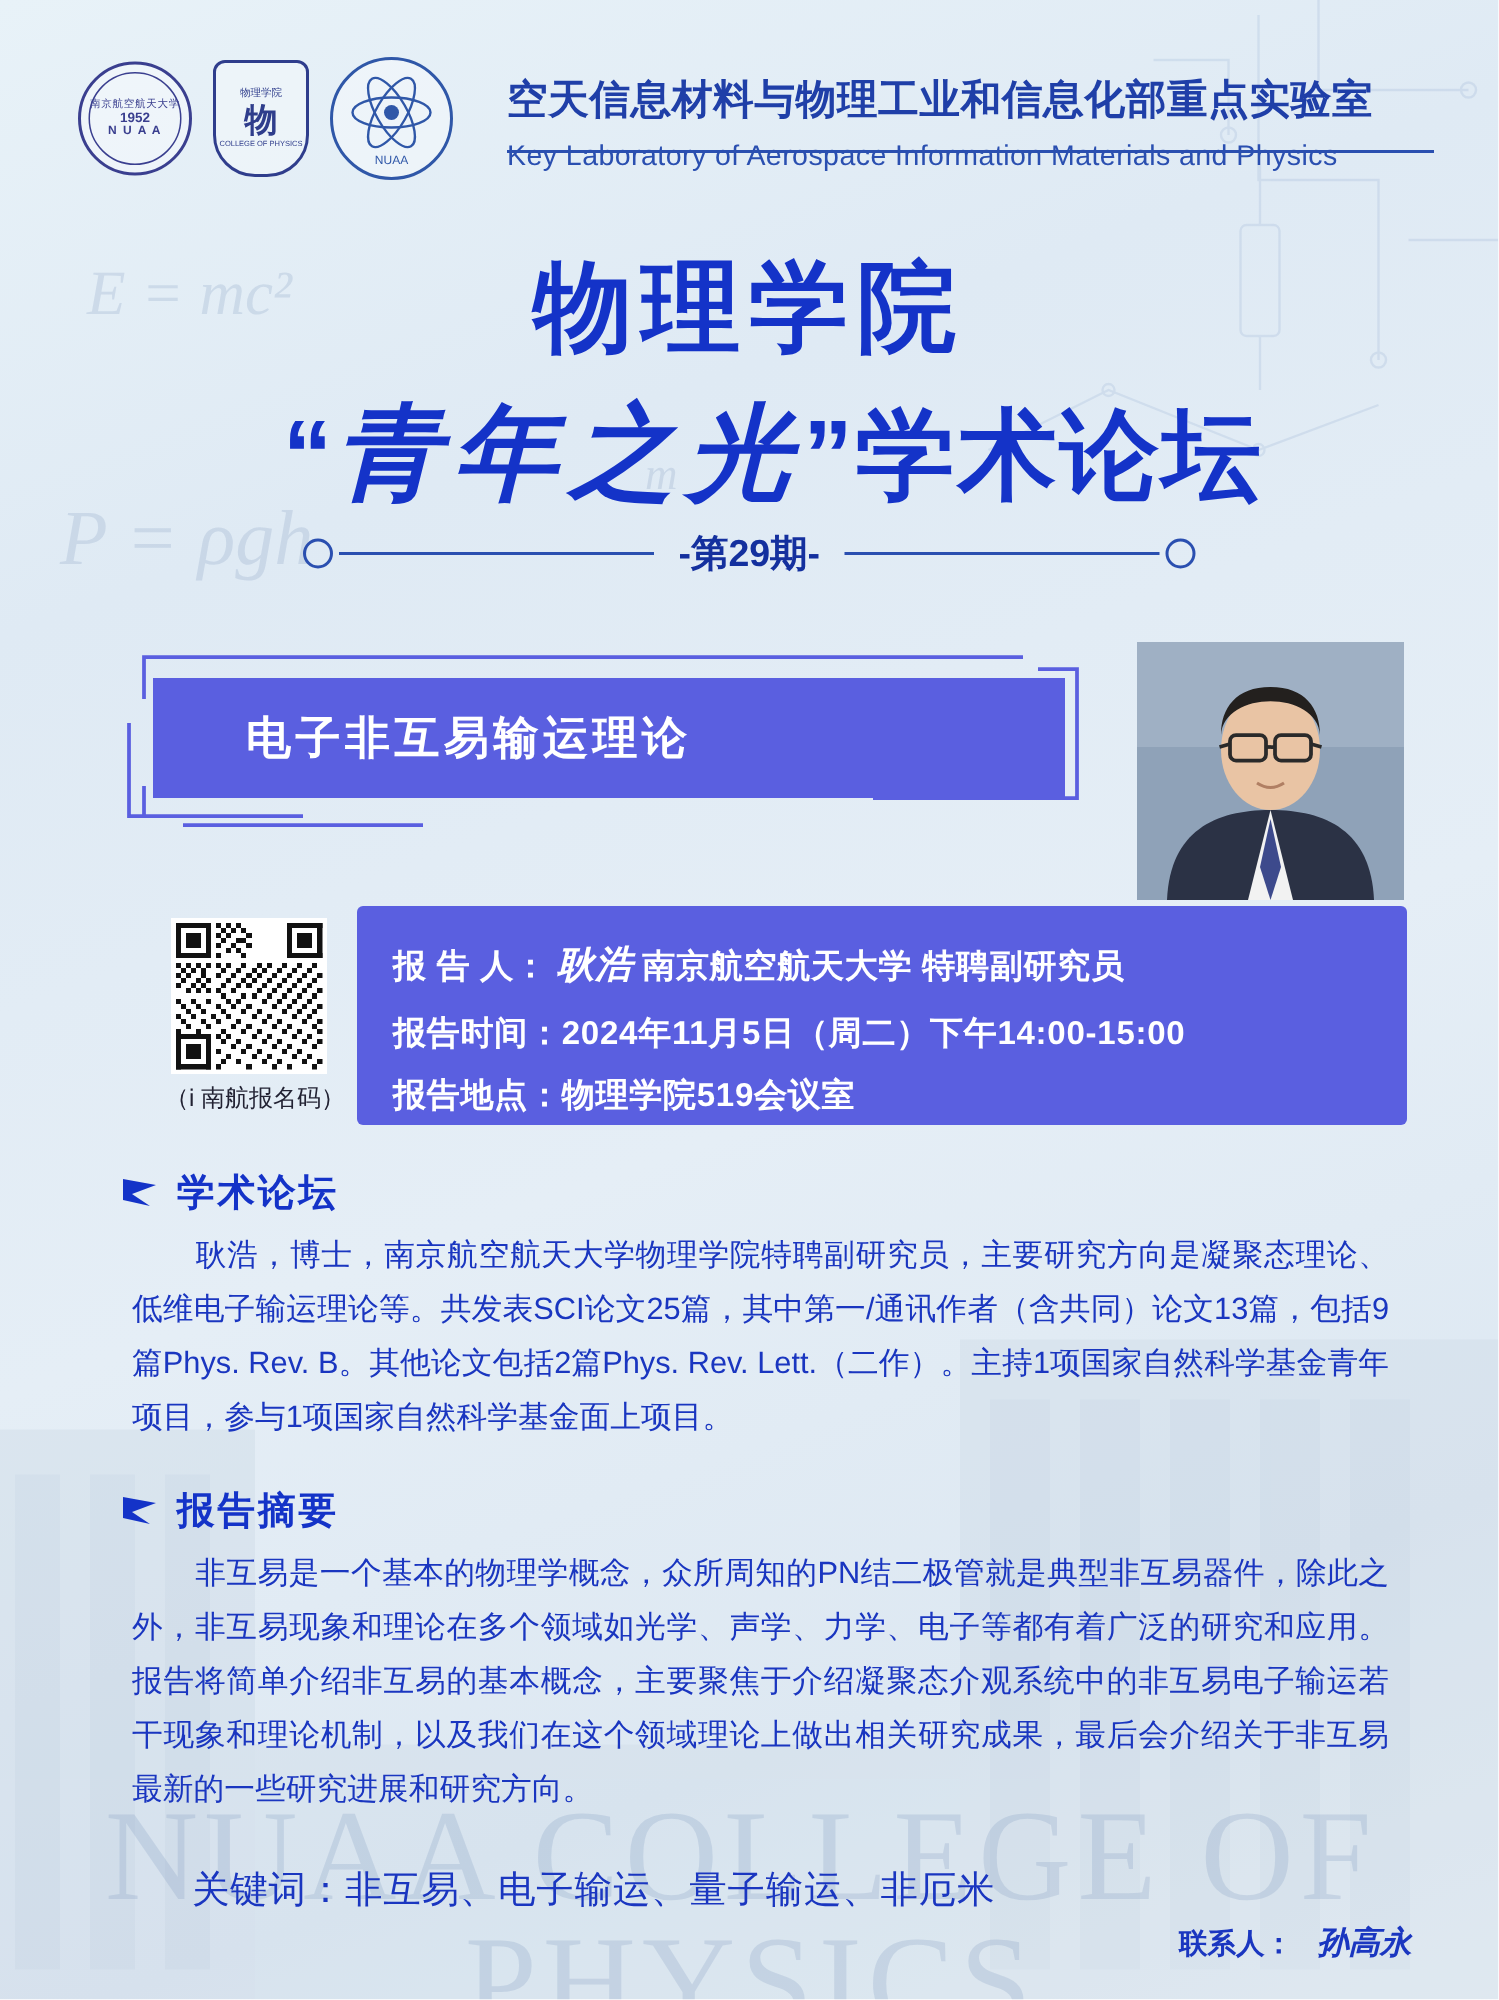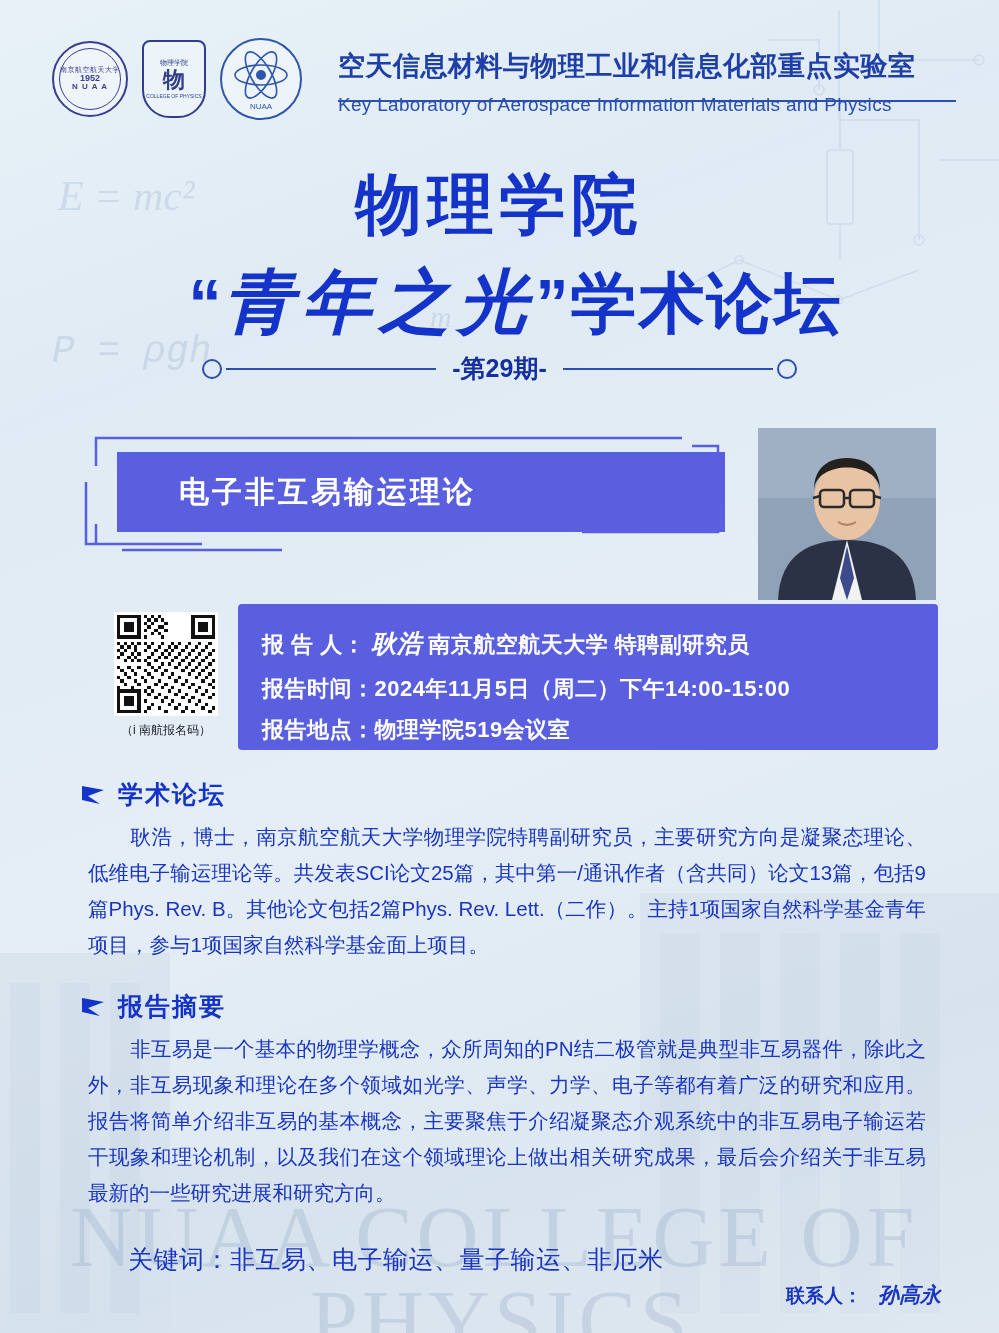--- a/index.html
+++ b/index.html
@@ -20,21 +20,21 @@
   
   .bg-formula {
     position: absolute;
     color: rgba(90, 120, 170, 0.16);
     font-family: "Liberation Serif", serif;
     font-style: italic;
     pointer-events: none;
     user-select: none;
   }
   .bg-f1 { left: 58px; top: 172px; font-size: 42px; }
-  .bg-f2 { left: 52px; top: 330px; font-size: 38px; font-family: Liberation Mono, monospace; }
+  .bg-f2 { left: 40px; top: 330px; font-size: 52px; }
   .bg-f3 { left: 430px; top: 300px; font-size: 30px; }
   .bg-circuit {
     position: absolute;
     right: 0; top: 0;
     width: 460px; height: 420px;
     opacity: .35;
     pointer-events: none;
   }
   .bg-bigtext {
     position: absolute;
@@ -206,21 +206,21 @@
     left: 82px; top: 432px;
     width: 650px; height: 120px;
   }
   .topic-outline {
     position: absolute;
     left: 0; top: 0;
     width: 650px; height: 120px;
   }
   .topic-band {
     position: absolute;
-    left: 35px; top: 20px;
+    left: 20px; top: 20px;
     width: 608px; height: 80px;
     background: #5a5fe0;
     clip-path: polygon(0 0, 100% 0, 100% 100%, 0 100%);
     display: flex;
     align-items: center;
   }
   .topic-text {
     color: #ffffff;
     font-size: 30px;
     font-weight: bold;
@@ -269,21 +269,21 @@
   }
   .qr {
     width: 104px; height: 104px;
     margin: 0 auto;
     background: #fff;
     padding: 3px;
     box-sizing: border-box;
   }
   .qr-caption {
     margin-top: 6px;
-    font-size: 12px;
+    font-size: 16px;
     color: #223;
     white-space: nowrap;
   }
 
   
   .section {
     position: absolute;
     width: 880px;
     left: 60px;
   }

